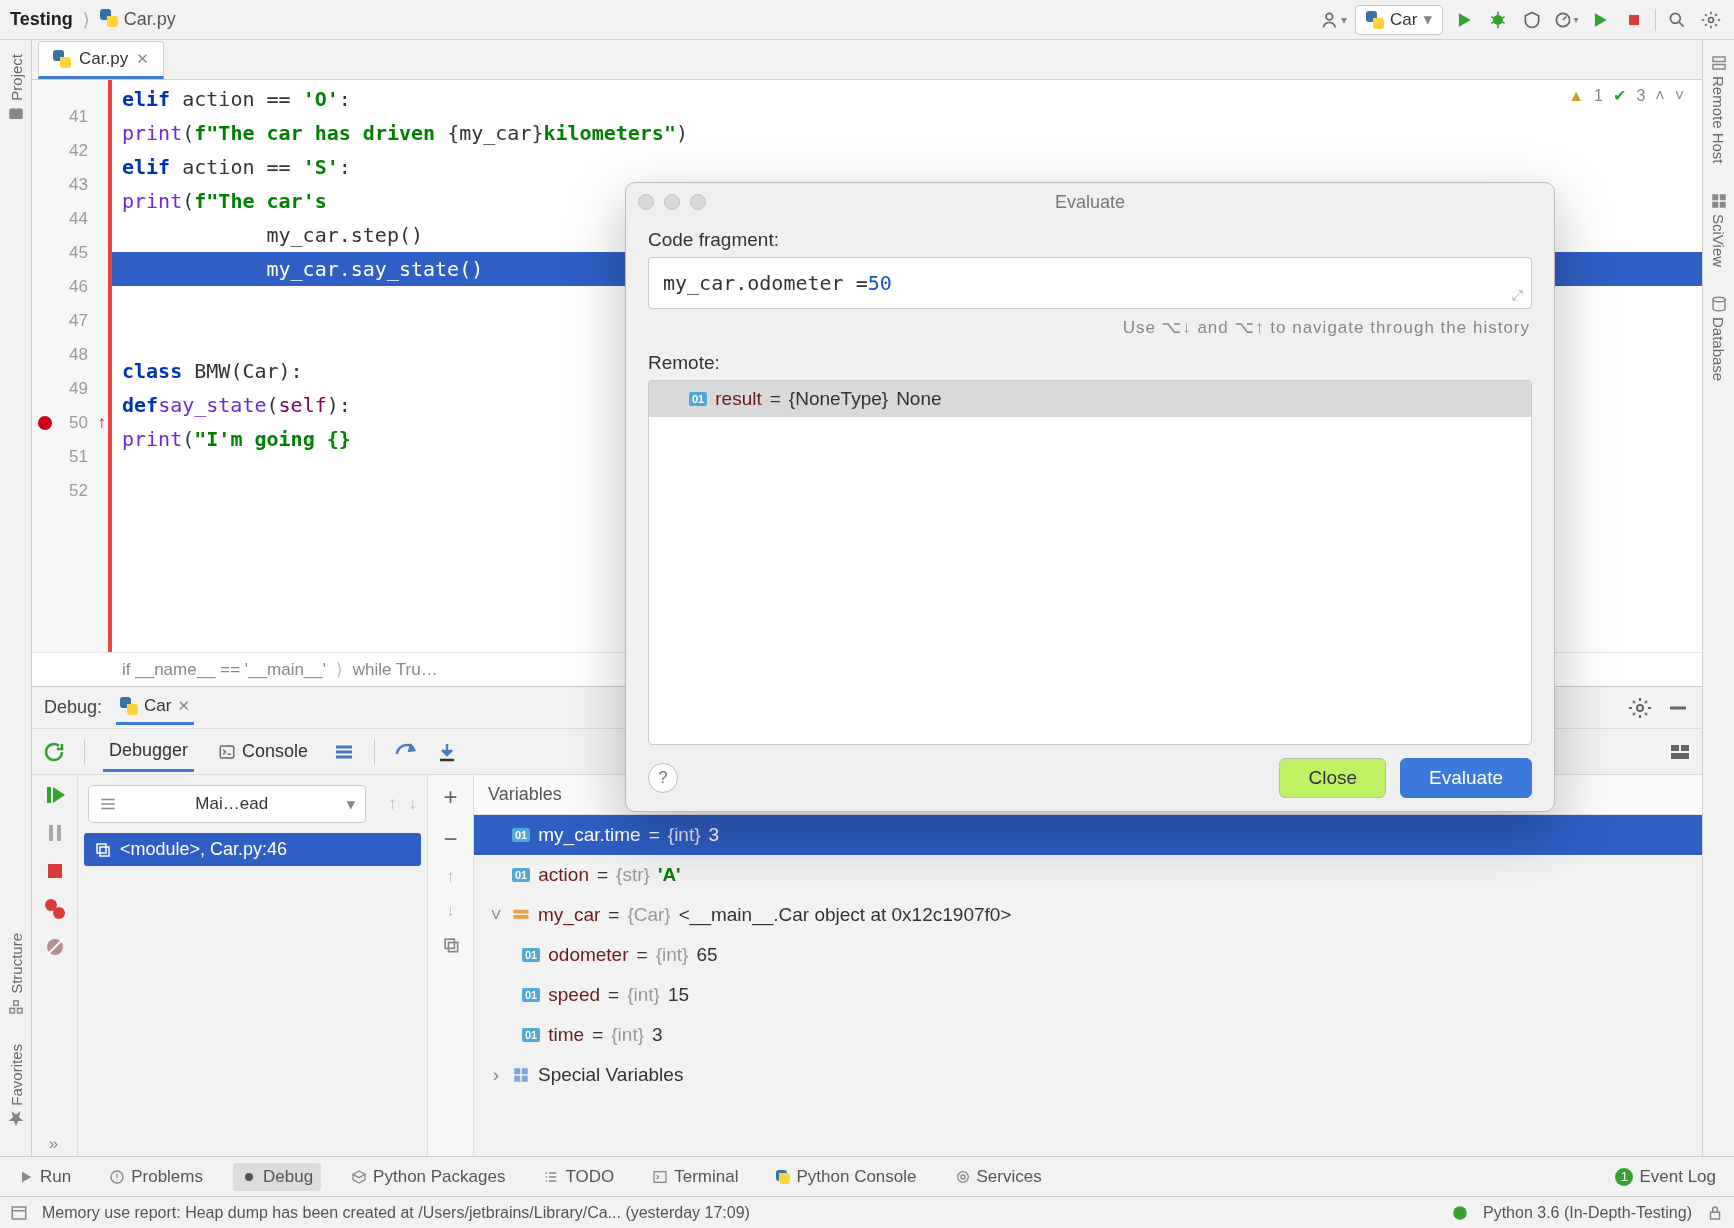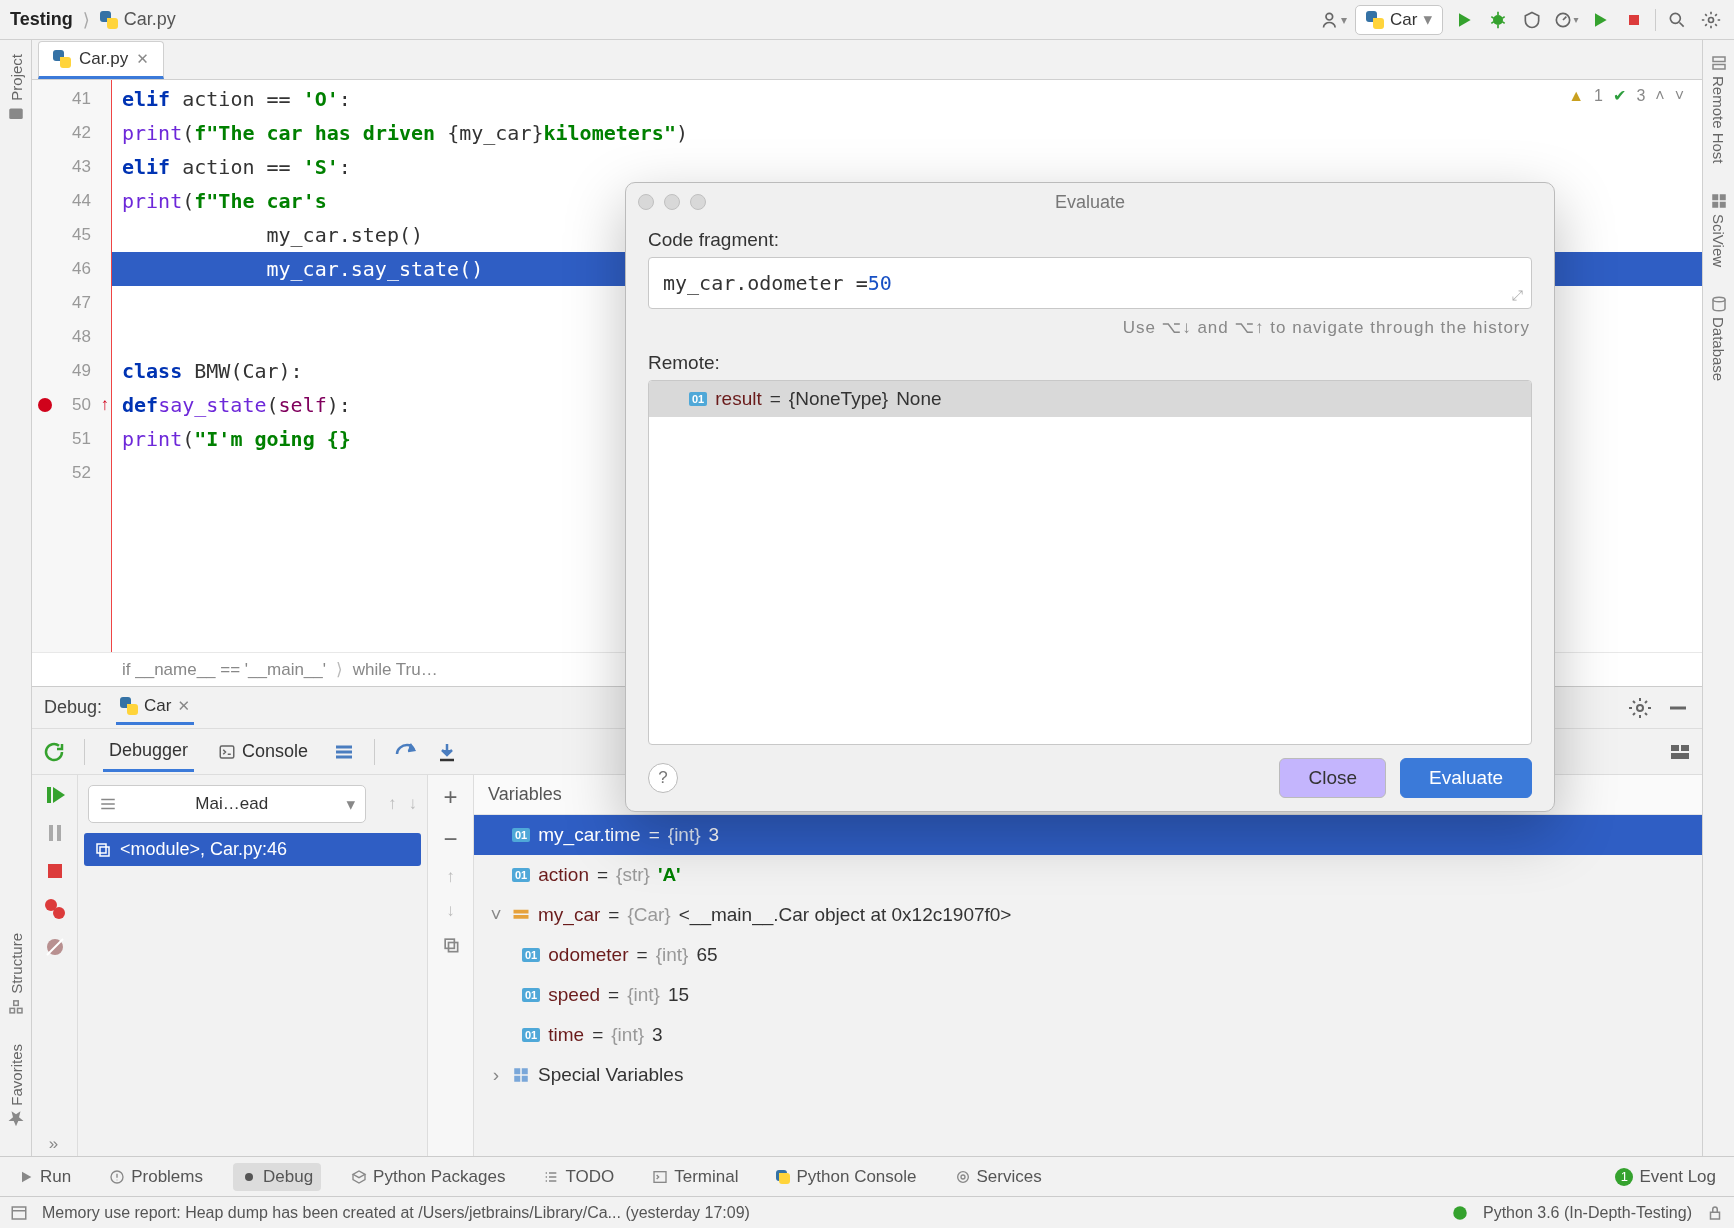--- a/index.html
+++ b/index.html
@@ -1,21 +1,21 @@
 <!DOCTYPE html>
 <html><head>
 <meta charset="utf-8">
 <style>
 * { box-sizing: border-box; margin: 0; padding: 0; }
 body { font-family: -apple-system, "Segoe UI", sans-serif; font-size: 17px; background: #f2f2f2; width: 1734px; height: 1228px; overflow: hidden; color: #333; }
 .mono { font-family: "Menlo", "Consolas", monospace; }
 
 
 .toolbar { height: 40px; background: #f2f2f2; border-bottom: 1px solid #d0d0d0; display: flex; align-items: center; padding: 0 10px; gap: 8px; }
-.breadcrumb { display: flex; align-items: center; gap: 6px; font-size: 18px; color: #555; }
+.breadcrumb { display: flex; gap: 6px; font-size: 18px; color: #555; }
 .breadcrumb b { font-weight: 700; color: #222; }
 .breadcrumb .sep::after { content: "⟩"; color: #aaa; margin: 0 4px; }
 .spacer { flex: 1; }
 .toolbar-icon { width: 26px; height: 26px; display: flex; align-items: center; justify-content: center; color: #666; border-radius: 4px; }
 .toolbar-icon svg { width: 20px; height: 20px; }
 .run-config { display: flex; align-items: center; border: 1px solid #c8c8c8; border-radius: 5px; height: 30px; padding: 0 10px; background: #fff; gap: 6px; font-size: 17px; }
 
 
 .main-layout { display: flex; height: calc(100% - 40px - 40px - 32px); }
 .left-tool-strip, .right-tool-strip { width: 32px; background: #f2f2f2; border-right: 1px solid #d0d0d0; display: flex; flex-direction: column; align-items: center; padding-top: 6px; gap: 12px; }
@@ -26,21 +26,21 @@
 
 .center-col { flex: 1; display: flex; flex-direction: column; min-width: 0; }
 
 
 .editor-tabs { height: 40px; background: #f2f2f2; display: flex; align-items: flex-end; padding-left: 6px; border-bottom: 1px solid #d0d0d0; }
 .editor-tab { background: #fff; border: 1px solid #d0d0d0; border-bottom: 3px solid #3b7ad9; height: 38px; padding: 0 14px; display: flex; align-items: center; gap: 8px; font-size: 17px; border-radius: 4px 4px 0 0; }
 .close-x { color: #888; font-size: 15px; }
 
 
 .editor { flex: 1; display: flex; background: #fff; position: relative; overflow: hidden; }
-.gutter { width: 80px; background: #f7f7f7; border-right: 1px solid #ef4444; padding-top: 2px; }
+.gutter { width: 80px; background: #f7f7f7; border-right: 4px solid #ef4444; padding-top: 20px; }
 .gutter-line { height: 34px; display: flex; align-items: center; justify-content: flex-end; padding-right: 20px; color: #999; font-size: 17px; position: relative; }
 .gutter-line.bp::before { content: ""; position: absolute; left: 6px; width: 14px; height: 14px; background: #d0021b; border-radius: 50%; }
 .gutter-line.override::after { content: "↑"; position: absolute; right: 2px; color: #d0021b; font-weight: bold; }
 .code-area { flex: 1; padding-top: 2px; position: relative; }
 .code-line { height: 34px; display: flex; align-items: center; padding-left: 10px; white-space: pre; font-size: 20px; }
 .code-line.hl { background: #2f5ec4; color: #fff; }
 .kw { color: #0033b3; font-weight: 600; }
 .str { color: #008000; font-weight: 600; }
 .fn { color: #6d28d9; }
 .self { color: #80005d; }
@@ -97,21 +97,21 @@
 .dialog-title { position: absolute; left: 0; right: 0; text-align: center; color: #777; font-size: 18px; pointer-events: none; }
 .dialog-body { flex: 1; padding: 8px 22px 0 22px; display: flex; flex-direction: column; }
 .dlg-label { font-size: 19px; color: #333; margin-bottom: 6px; }
 .code-frag-input { border: 1px solid #c8c8c8; background: #fff; border-radius: 4px; height: 52px; padding: 0 14px; display: flex; align-items: center; font-size: 20px; position: relative; }
 .code-frag-input .expand { position: absolute; right: 8px; bottom: 4px; color: #aaa; font-size: 14px; }
 .hint { text-align: right; color: #888; font-size: 17px; letter-spacing: 1px; margin: 8px 2px 14px 0; }
 .result-box { border: 1px solid #c8c8c8; background: #fff; border-radius: 4px; flex: 1; overflow: hidden; }
 .result-row { background: #d9d9d9; height: 36px; display: flex; align-items: center; padding-left: 40px; gap: 8px; font-size: 19px; }
 .dialog-footer { height: 66px; display: flex; align-items: center; padding: 0 22px; gap: 14px; }
 .help-btn { width: 30px; height: 30px; border: 1px solid #bbb; border-radius: 50%; display: flex; align-items: center; justify-content: center; color: #777; background: #fff; }
-.btn { height: 40px; padding: 0 28px; border-radius: 6px; border: 1px solid #bbb; background: #c4b5fd; font-size: 19px; display: flex; align-items: center; }
+.btn { height: 40px; padding: 0 28px; border-radius: 6px; border: 1px solid #bbb; background: #bef264; font-size: 19px; display: flex; align-items: center; }
 .btn.primary { background: #3b7ad9; color: #fff; border-color: #3b7ad9; }
 
 .num-lit { color: #1750c4; }
 
 .py-icon { display:inline-block; position:relative; width:18px; height:18px; }
 .py-icon::before { content:""; position:absolute; left:0; top:0; width:11px; height:11px; background:#3572A5; border-radius:3px 3px 0 3px; }
 .py-icon::after { content:""; position:absolute; right:0; bottom:0; width:11px; height:11px; background:#FFD43B; border-radius:0 3px 3px 3px; }
 </style>
 </head>
 <body>

